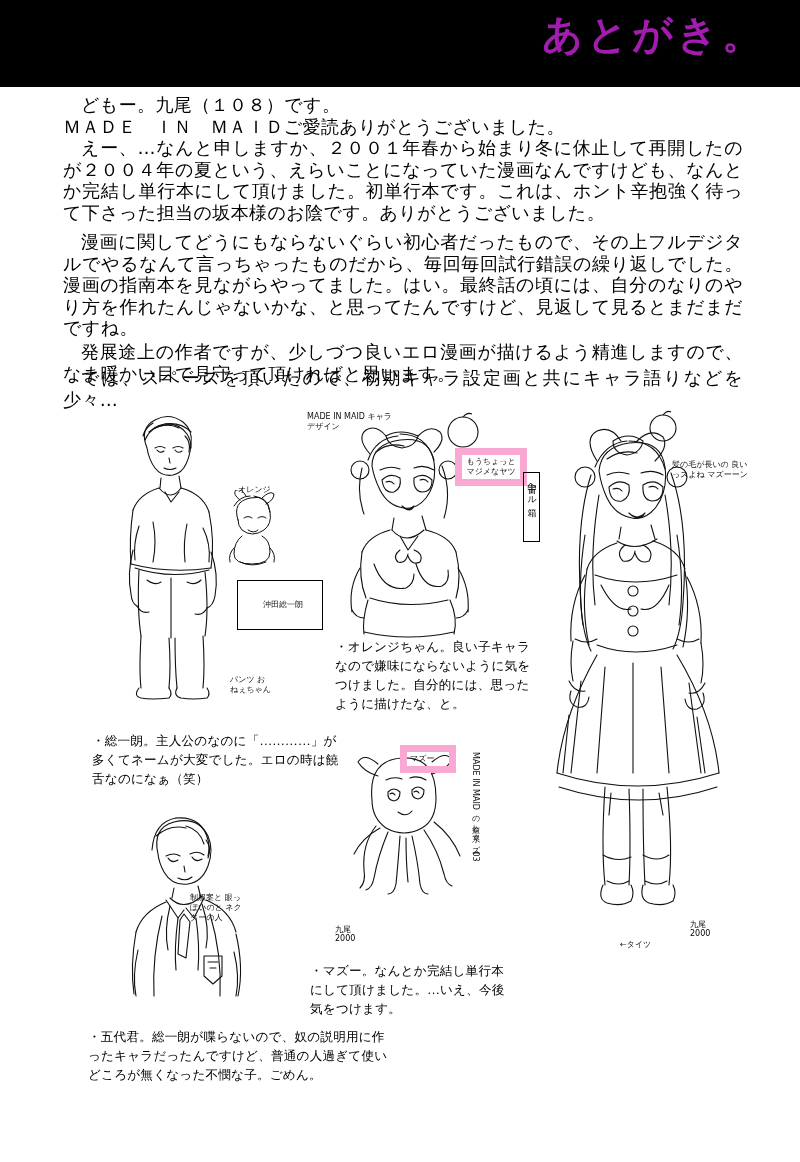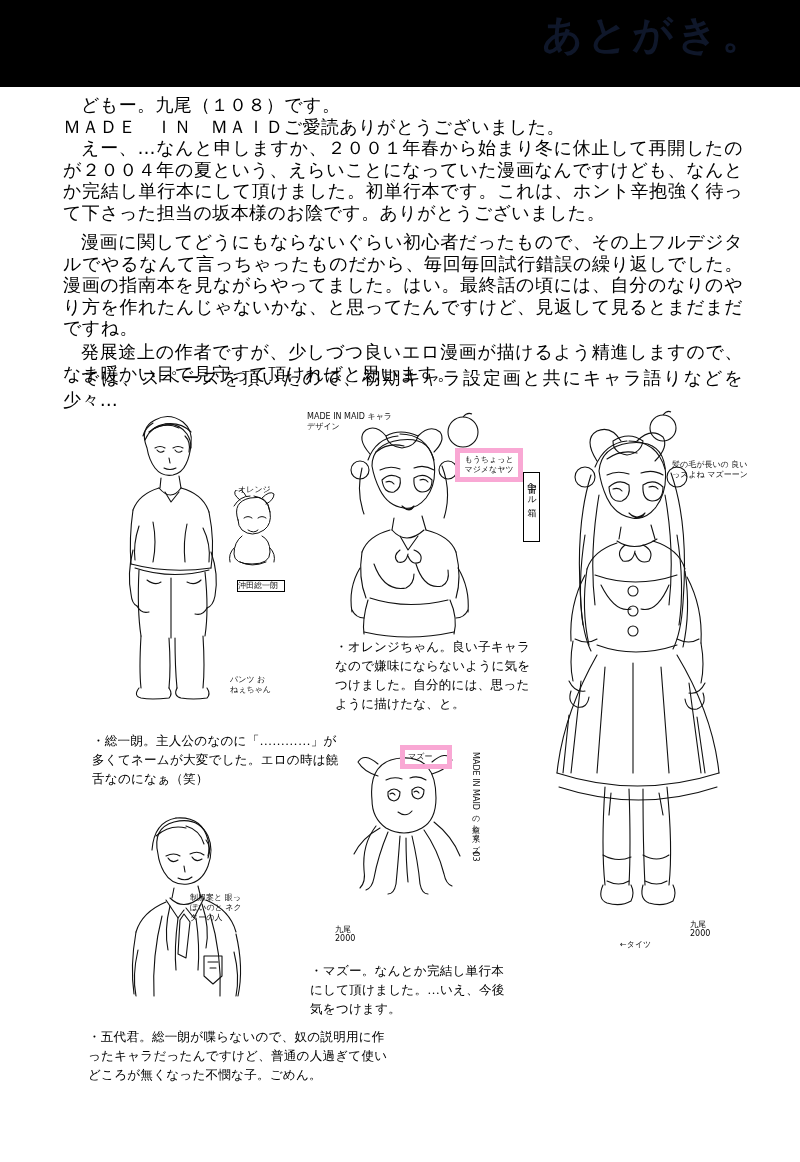--- a/index.html
+++ b/index.html
@@ -22,21 +22,21 @@
     left: 0;
     top: 0;
     width: 800px;
     height: 84px;
     background: #000000;
   }
   .header-title {
     position: absolute;
     right: 34px;
     top: 14px;
-    color: #0f172a;
+    color: #a21caf;
     font-size: 40px;
     font-weight: bold;
     letter-spacing: 4px;
     line-height: 1;
     font-family: "DejaVu Sans", "Liberation Sans", sans-serif;
   }
   .header-rule {
     position: absolute;
     left: 0;
     top: 84px;
@@ -84,21 +84,21 @@
 
   
   .anno {
     position: absolute;
     font-size: 8px;
     line-height: 10px;
     color: #111;
     letter-spacing: 0;
   }
   .anno.boxed {
-    border: 5px solid #f9a8d4;
+    border: 7px solid #f9a8d4;
     padding: 2px 3px;
   }
   .sig {
     position: absolute;
     font-size: 8px;
     line-height: 9px;
     letter-spacing: 0;
   }
   .vbox {
     position: absolute;
@@ -469,21 +469,21 @@
 良いっスよね
 マズーーン</div>
 
   <div class="anno boxed" style="left:400px; top:345px; width:36px; text-align:left;">マズー</div>
 
   <div class="anno" style="left:440px; top:352px; width:40px; writing-mode:vertical-rl;">MADE IN MAIDの癒し系
 ・マズー 03</div>
 
   <div class="anno" style="left:238px; top:85px; width:40px;">オレンジ</div>
 
-  <div class="anno" style="left:237px; top:180px; width:46px; border:1px solid #000; padding:0; text-align:left;">沖田総一朗</div>
+  <div class="anno" style="left:237px; top:180px; width:46px; border:1px solid #000; padding:19px; text-align:right;">沖田総一朗</div>
 
   <div class="anno" style="left:230px; top:275px; width:42px;">パンツ
 おねぇちゃん</div>
 
   <div class="anno" style="left:190px; top:448px; width:58px;margin-top:45px;">制服案と
 眼っぽいのと
 ネクターの人</div>
 
   <div class="anno" style="left:620px; top:540px; width:40px;">←タイツ</div>
 

